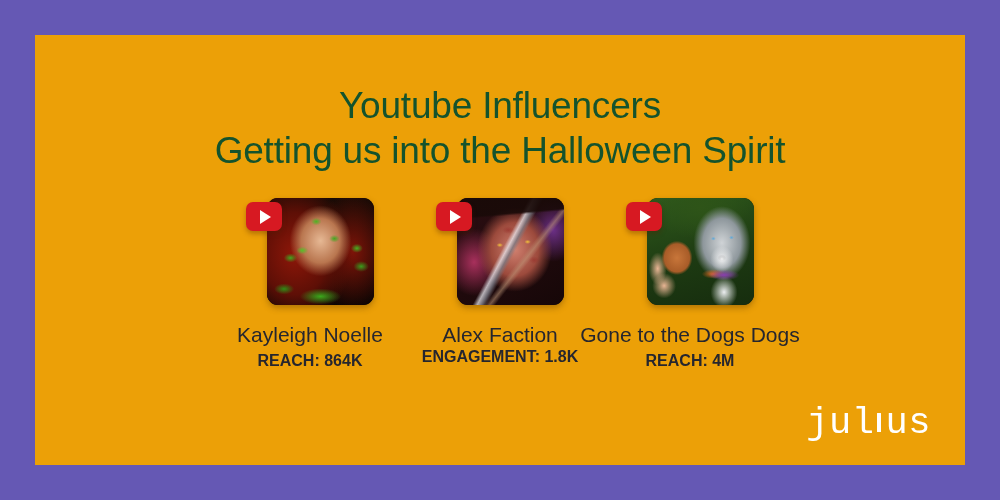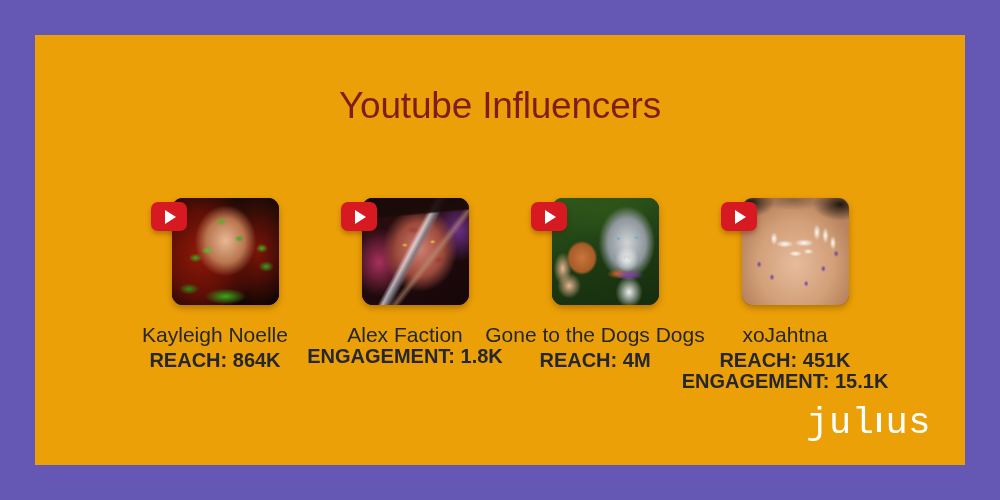--- a/index.html
+++ b/index.html
@@ -30,21 +30,21 @@
     overflow: hidden;
   }
 
   
   .title-block {
     position: absolute;
     left: 0;
     top: 48px;
     width: 930px;
     text-align: center;
-    color: #7f1d1d;
+    color: #14532d;
     font-size: 37px;
     font-weight: 400;
     line-height: 45px;
     letter-spacing: -0.2px;
   }
   .title-line { display: block; }
 
   
   .cards {
     position: absolute;
@@ -109,21 +109,21 @@
   .card-name {
     margin-top: 14px;
     color: #26262e;
     font-size: 21px;
     font-weight: 400;
     line-height: 22px;
     white-space: nowrap;
   }
   .card-stat {
     color: #26262e;
-    font-size: 20px;
+    font-size: 16px;
     font-weight: 700;
     line-height: 21px;
     white-space: nowrap;
   }
   .card-stat.reach { margin-top: 4px; }
 
   
   .logo {
     position: absolute;
     right: 34px;
@@ -271,20 +271,21 @@
   }
 </style>
 </head>
 <body>
 
 <div class="canvas">
   <div class="panel">
 
     <div class="title-block">
       <span class="title-line">Youtube Influencers</span>
+      <span class="title-line">Getting us into the Halloween Spirit</span>
     </div>
 
     <div class="cards">
 
       <div class="card">
         <div class="thumb-wrap">
           <div class="thumb">
             <div class="thumb-art art-ivy"></div>
           </div>
           <div class="play-badge">
@@ -314,32 +315,19 @@
             <div class="thumb-art art-husky"></div>
           </div>
           <div class="play-badge">
             <span class="play-tri"></span>
           </div>
         </div>
         <div class="card-name">Gone to the Dogs Dogs</div>
         <div class="card-stat reach">REACH: 4M</div>
       </div>
 
-      <div class="card">
-        <div class="thumb-wrap">
-          <div class="thumb">
-            <div class="thumb-art art-skeleton"></div>
-          </div>
-          <div class="play-badge">
-            <span class="play-tri"></span>
-          </div>
-        </div>
-        <div class="card-name">xoJahtna</div>
-        <div class="card-stat reach">REACH: 451K</div>
-        <div class="card-stat">ENGAGEMENT: 15.1K</div>
-      </div>
 
     </div>
 
     <div class="logo"><span>jul</span><span class="dotless-i"></span><span>us</span></div>
 
   </div>
 </div>
 
 </body></html>

